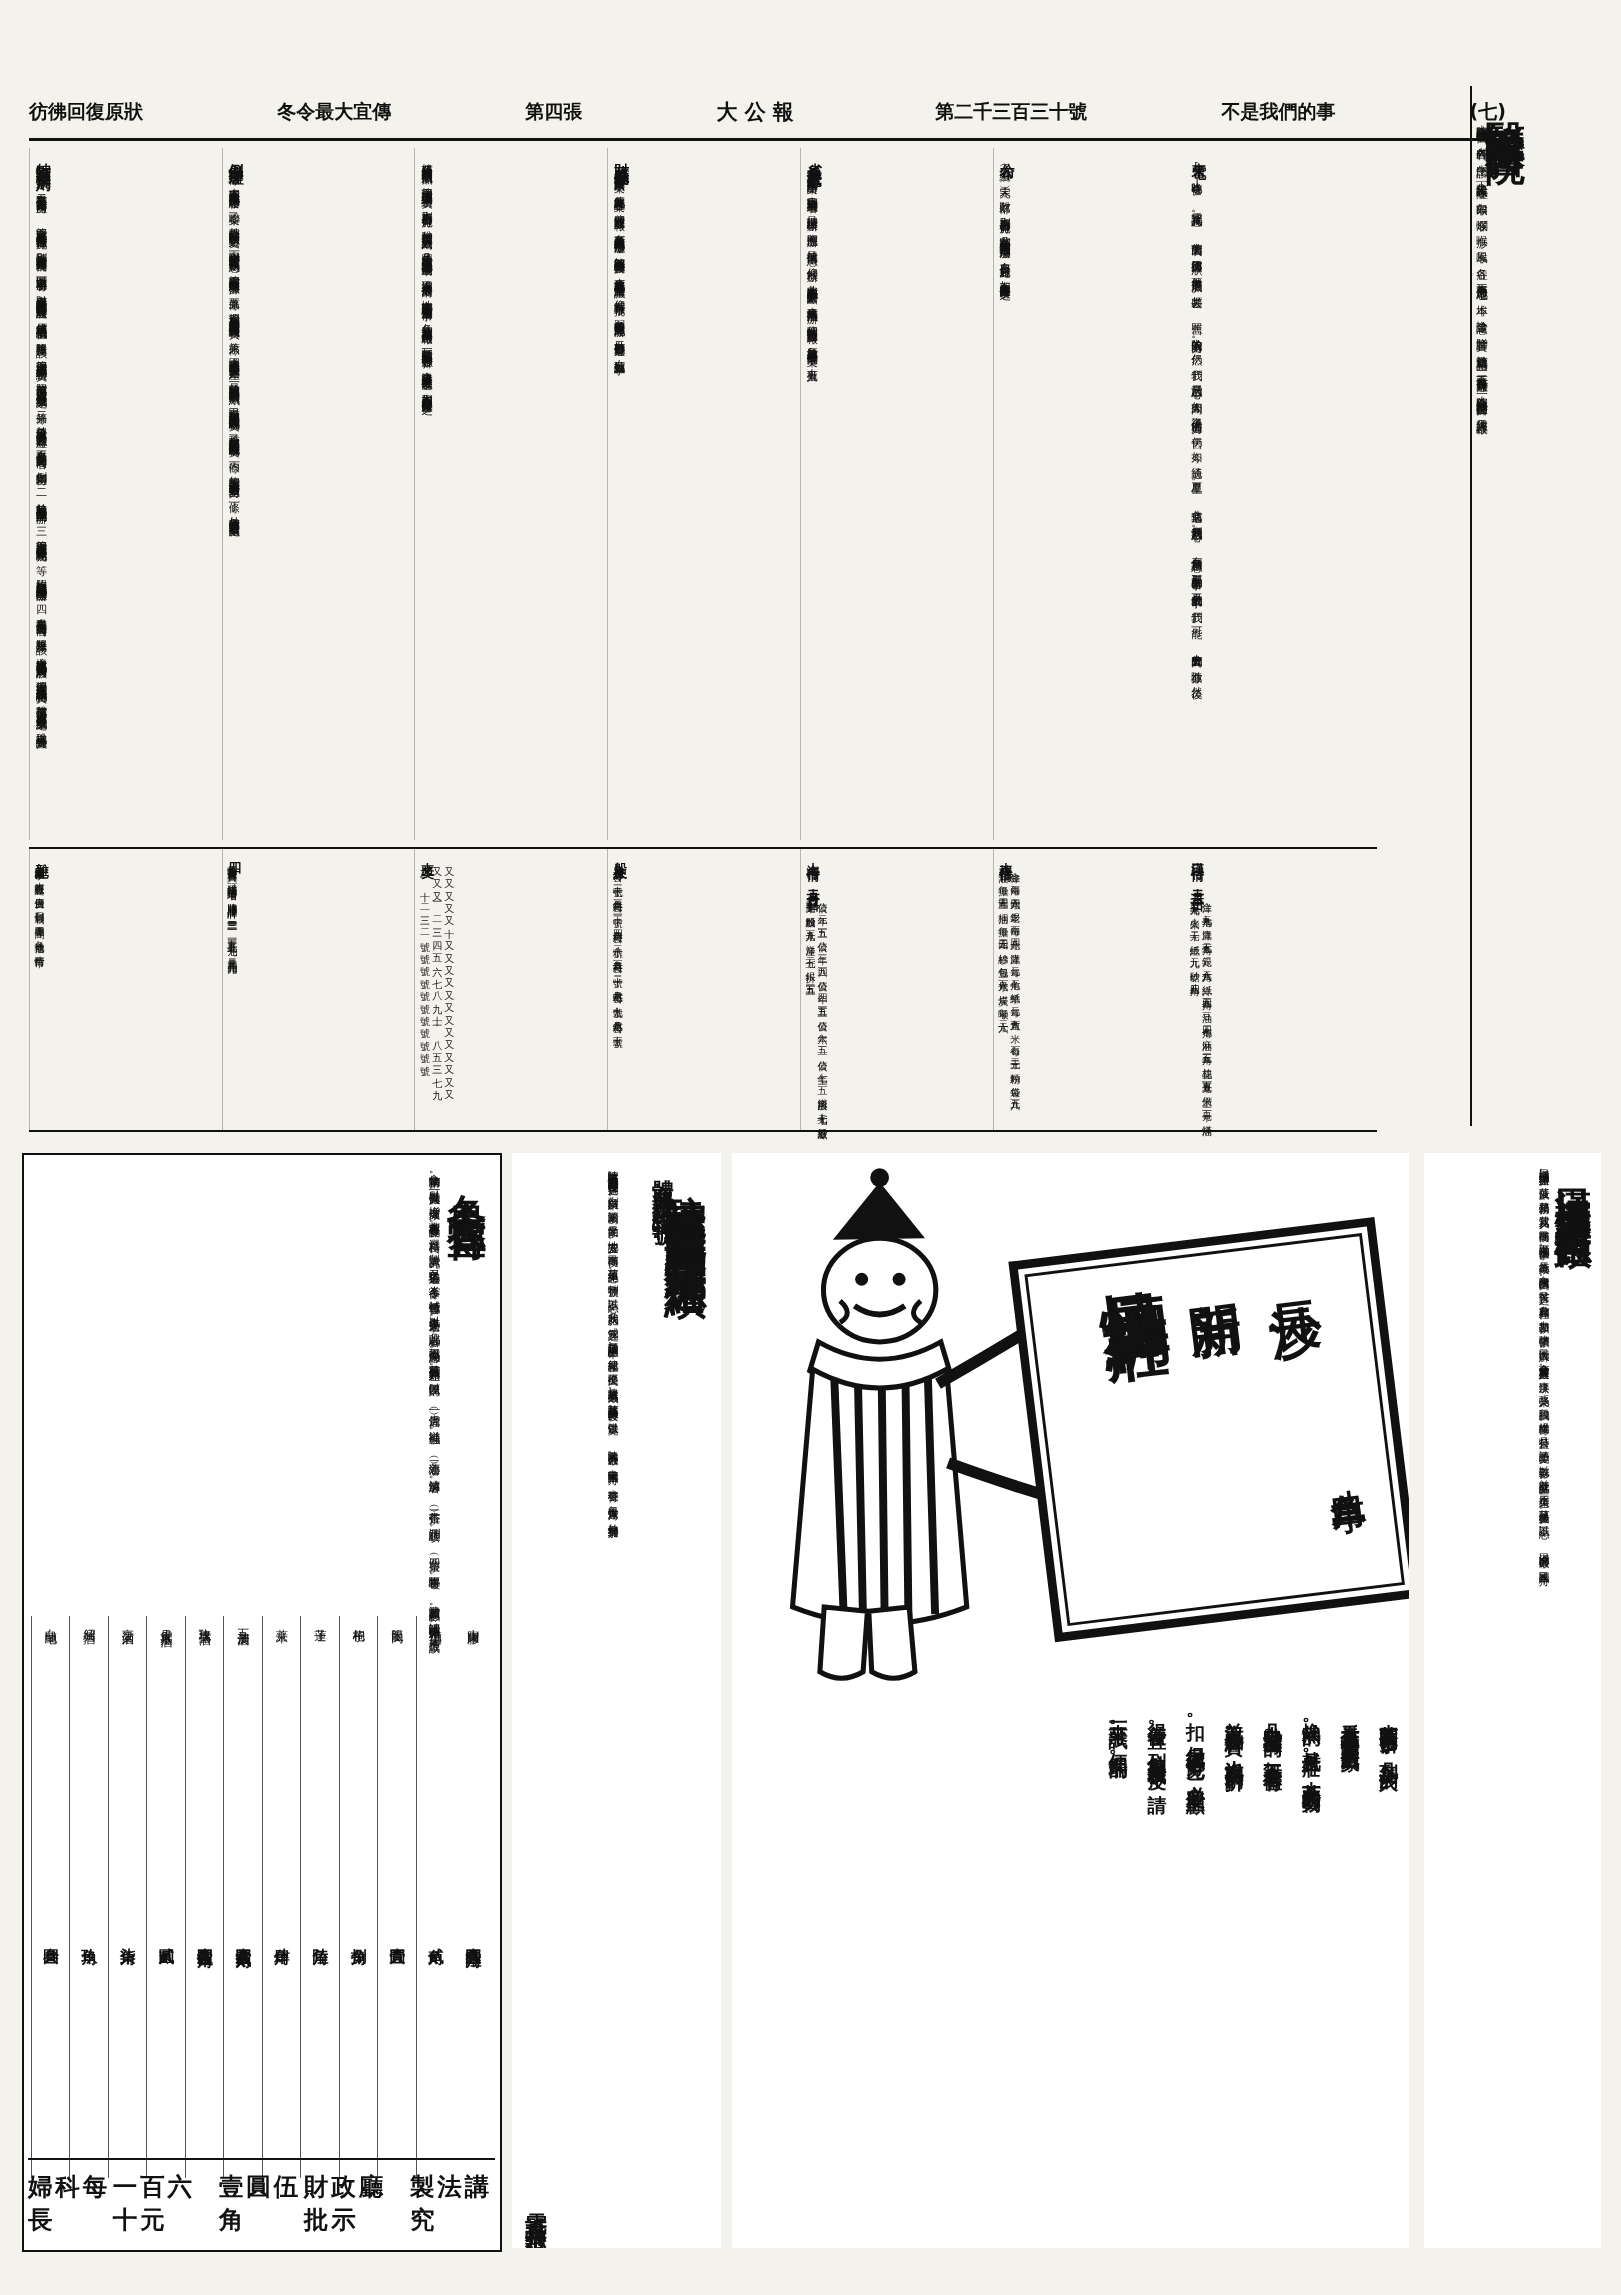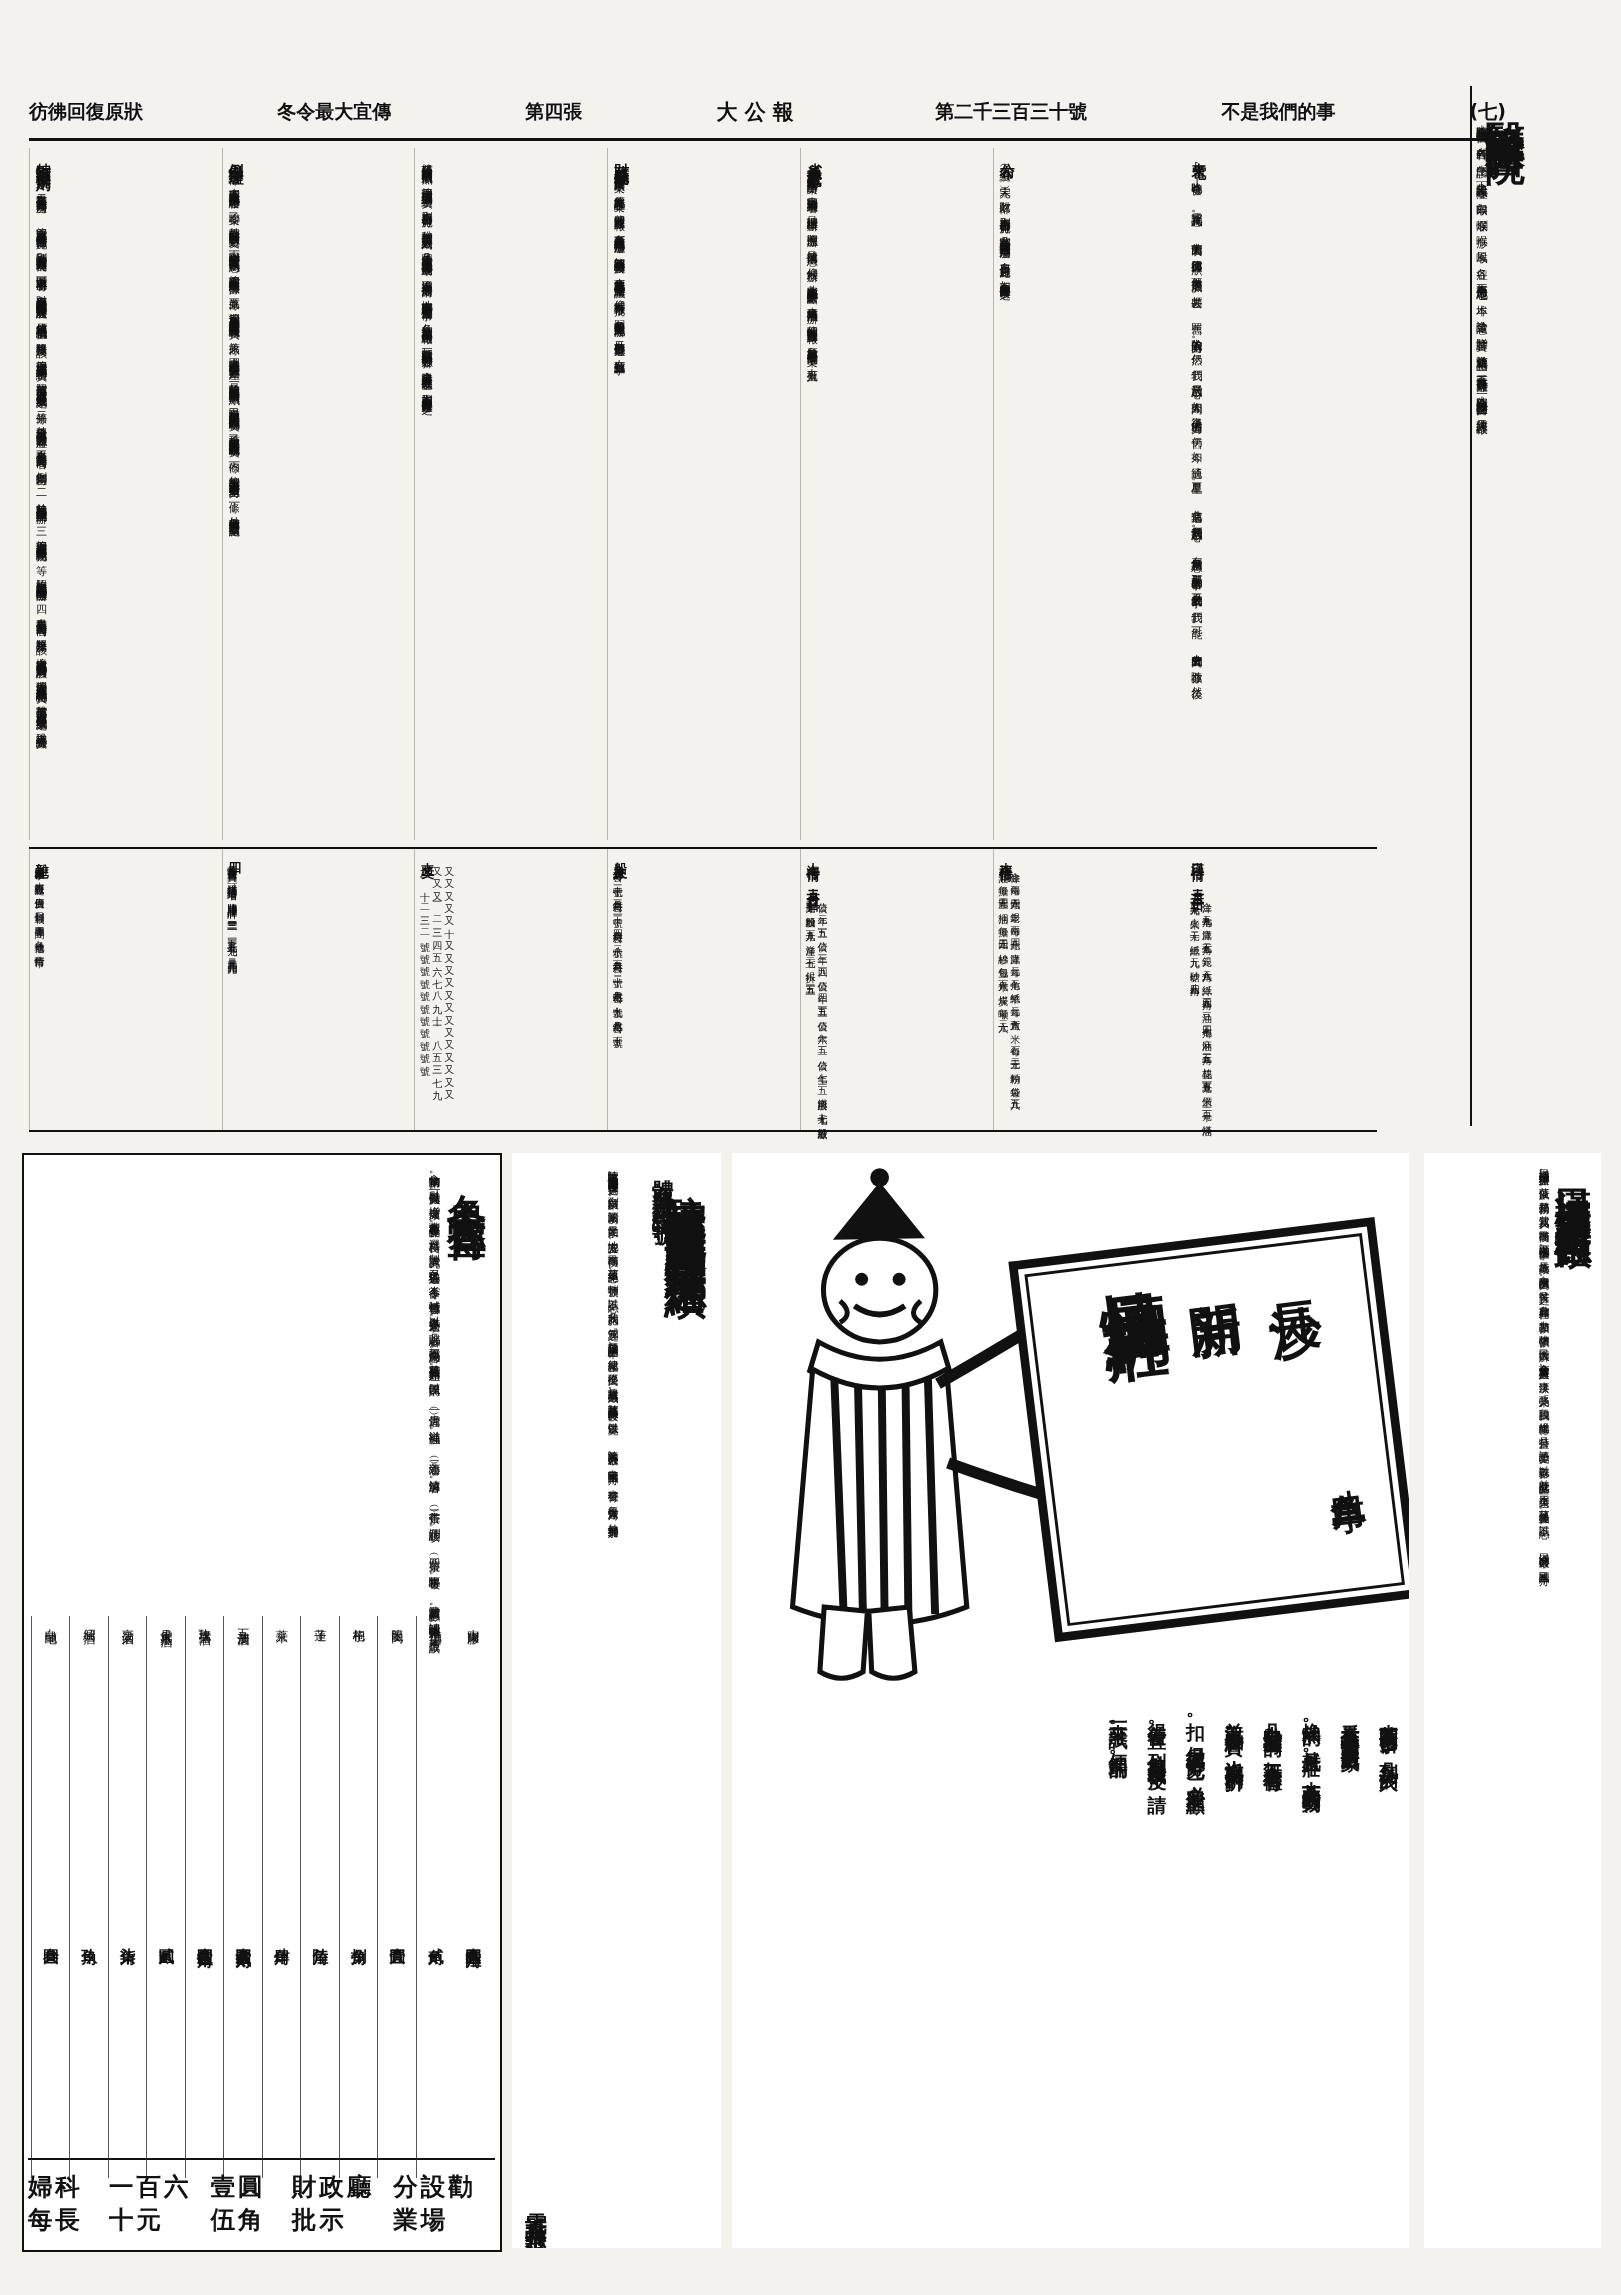--- a/index.html
+++ b/index.html
@@ -454,21 +454,21 @@
           <div class="pname">紹興酒</div>
           <div class="pprice">玖角</div>
         </div>
         <div class="pcol">
           <div class="pname">白蘭地</div>
           <div class="pprice">叁圓</div>
         </div>
       </div>
 
       <div class="adfoot">
-        <span>分設勸業場</span>
+        <span>製法講究</span>
         <span>財政廳批示</span>
         <span>壹圓伍角</span>
         <span>一百六十元</span>
         <span>婦科每長</span>
       </div>
     </div>
 
     <div class="adbox ad-mil">
       <div class="mtitle">駐沅陸軍第五混成旅一團三營營長任都之德續</div>
       <div class="mbodytxt">沅陵駐軍第五混成旅第一團第三營營長任都之德。自到防以來。治軍嚴明。愛民如子。地方安謐。商民稱便。茲值週年紀念。特刊專號。以誌不忘。凡我同胞。咸宜知之。該營長平日訓練士卒。紀律嚴整。從不擾民。故居民莫不感戴。茲將其事蹟彙錄於後。以供眾覽。

